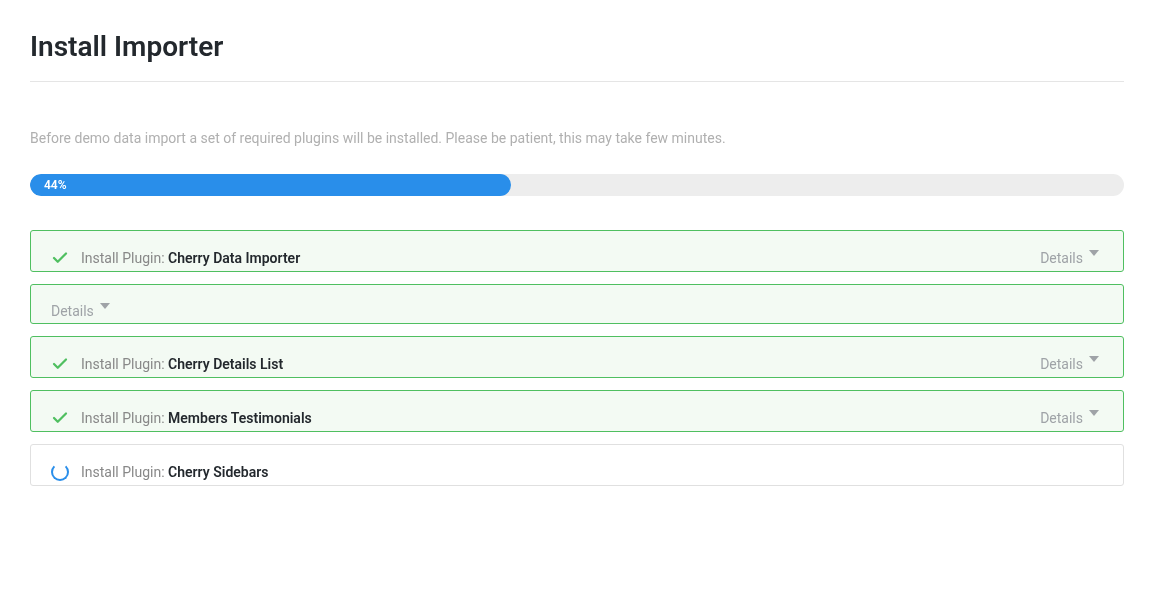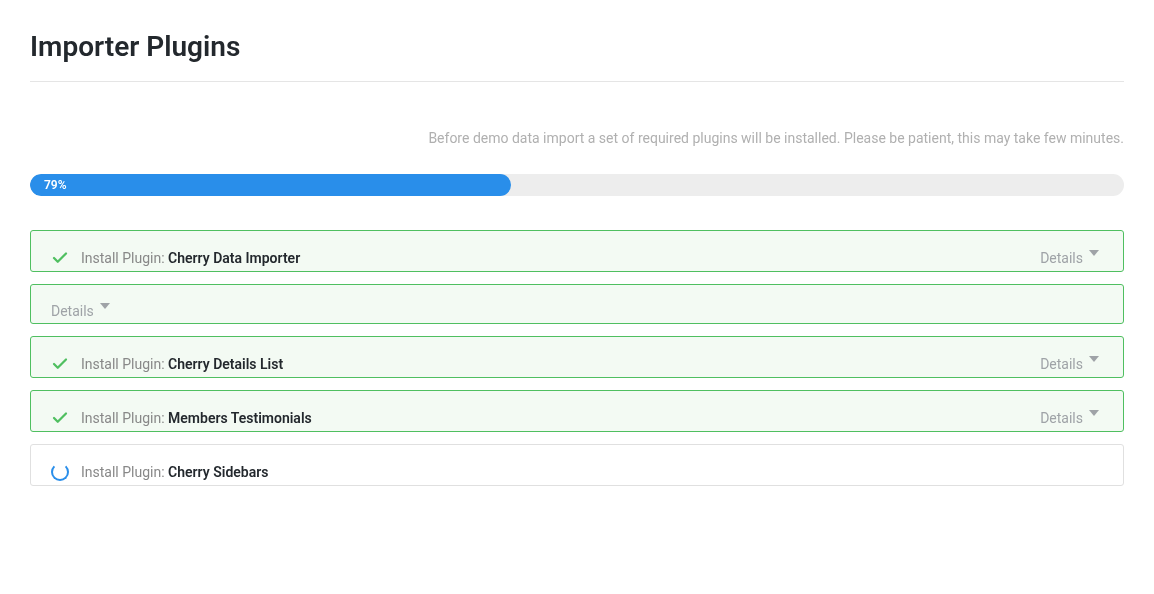--- a/index.html
+++ b/index.html
@@ -15,21 +15,20 @@
   font-weight: 600;
   color: #23282d;
   padding-bottom: 18px;
   border-bottom: 1px solid #e5e5e5;
   margin-bottom: 48px;
 }
 .description {
   color: #b0b0b0;
   font-size: 14px;
   margin-bottom: 28px;
-  text-align: right;
 }
 .progress-track {
   width: 100%;
   height: 22px;
   background: #ededed;
   border-radius: 11px;
   overflow: hidden;
   margin-bottom: 34px;
 }
 .progress-bar {
@@ -99,27 +98,27 @@
   width: 0;
   height: 0;
   border-left: 5px solid transparent;
   border-right: 5px solid transparent;
   border-top: 6px solid #9fa3a7;
 }
 </style>
 </head>
 <body>
 
-<h1 class="page-title">Importer Plugins</h1>
+<h1 class="page-title">Install Importer</h1>
 
 <p class="description">Before demo data import a set of required plugins will be installed. Please be patient, this may take few minutes.</p>
 
 <div class="progress-track">
   <div class="progress-bar" style="width: 44%;">
-    <span>79%</span>
+    <span>44%</span>
   </div>
 </div>
 
 <div id="plugin-list">
     <div class="plugin-row done">
       <div class="plugin-left">
         <span class="check-icon">
           <svg viewBox="0 0 24 24" width="18" height="18" fill="none" stroke="currentColor" stroke-width="3" stroke-linecap="round" stroke-linejoin="round">
             <polyline points="20 6 9 17 4 12"></polyline>
           </svg>

